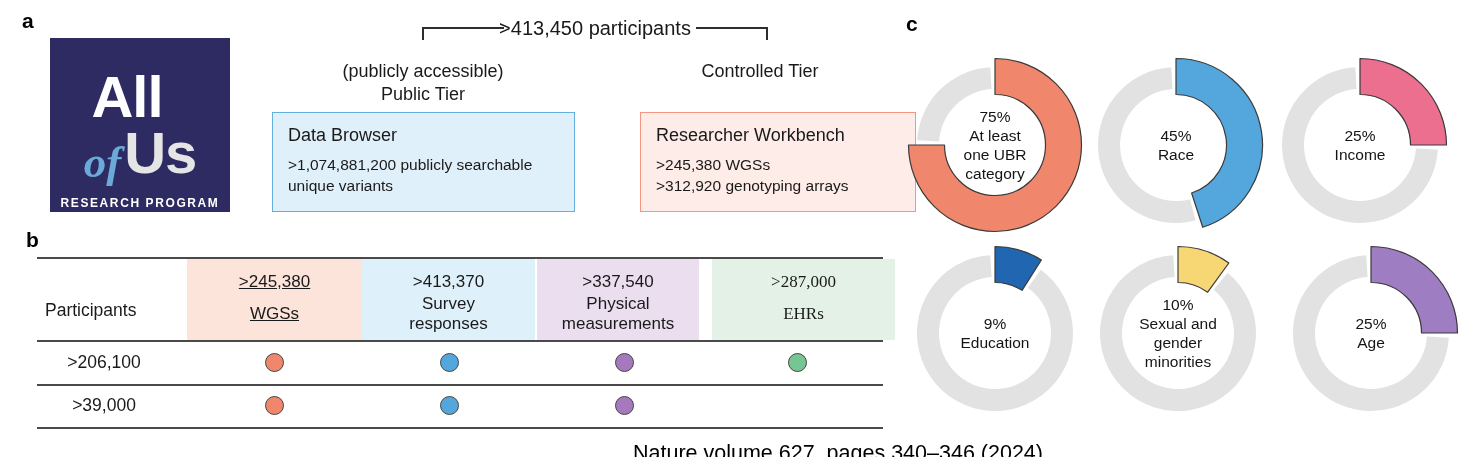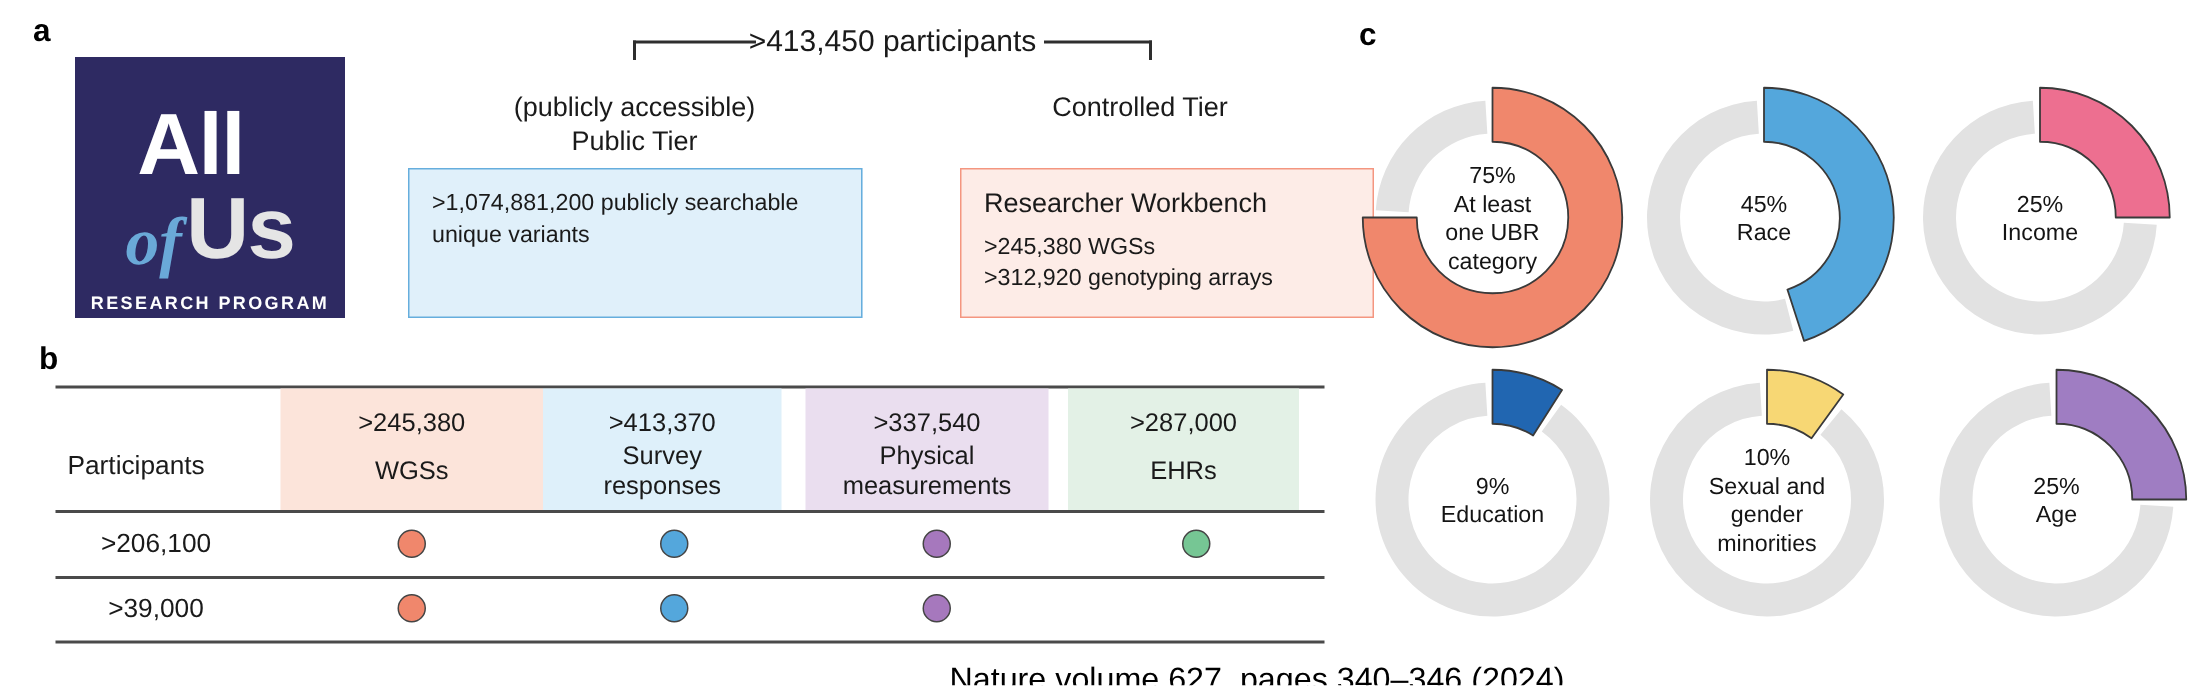--- a/index.html
+++ b/index.html
@@ -63,57 +63,58 @@
 
   <div class="tier-head" style="left:313px">
     <div>(publicly accessible)</div>
     <div>Public Tier</div>
   </div>
   <div class="tier-head" style="left:650px">
     <div>Controlled Tier</div>
   </div>
 
   <div class="tbox" style="left: 272px; width: 303px; background: rgb(224, 240, 250); border-color: rgb(102, 174, 221);">
+    <div class="tbox-title">Data Browser</div>
     <div class="tbox-line">&gt;1,074,881,200 publicly searchable</div>
     <div class="tbox-line">unique variants</div>
   </div>
   <div class="tbox" style="left: 640px; width: 276px; background: rgb(253, 236, 231); border-color: rgb(244, 150, 128);">
     <div class="tbox-title">Researcher Workbench</div>
     <div class="tbox-line">&gt;245,380 WGSs</div>
     <div class="tbox-line">&gt;312,920 genotyping arrays</div>
   </div>
 
   <div class="tline" style="top:257px"></div>
   <div class="tline" style="top:340px"></div>
   <div class="tline" style="top:384px"></div>
   <div class="tline" style="top:427px"></div>
 
   <div class="th-part">Participants</div>
   <div id="table-layer">
-      <div class="th-cell" style="left: 187px; width: 175px; background: rgb(252, 228, 218);">
+      <div class="th-cell" style="left: 187px; width: 175px; background: rgb(252, 228, 218); text-decoration: underline;">
         <div class="th-num">&gt;245,380</div>
         <div class="th-lab">
           <div class="">WGSs</div>
         </div>
       </div>
-      <div class="th-cell" style="left: 362px; width: 159px; background: rgb(222, 240, 250);">
+      <div class="th-cell" style="left: 362px; width: 173px; background: rgb(222, 240, 250);">
         <div class="th-num">&gt;413,370</div>
         <div class="th-lab">
           <div class="">Survey</div>
           <div class="">responses</div>
         </div>
       </div>
       <div class="th-cell" style="left: 537px; width: 162px; background: rgb(234, 222, 239);">
         <div class="th-num">&gt;337,540</div>
         <div class="th-lab">
           <div class="">Physical</div>
           <div class="">measurements</div>
         </div>
       </div>
-      <div class="th-cell" style="left: 712px; width: 154px; background: rgb(227, 241, 230);">
+      <div class="th-cell" style="left: 712px; width: 183px; background: rgb(227, 241, 230); font-family: Liberation Serif, serif;">
         <div class="th-num">&gt;287,000</div>
         <div class="th-lab">
           <div class="">EHRs</div>
         </div>
       </div>
       <div class="row-part" style="top: 351.5px;">&gt;206,100</div>
       <div class="dot" style="left: 265px; top: 353px; background: rgb(240, 135, 108);"></div>
       <div class="dot" style="left: 440px; top: 353px; background: rgb(84, 167, 220);"></div>
       <div class="dot" style="left: 615px; top: 353px; background: rgb(166, 120, 189);"></div>
       <div class="dot" style="left: 788px; top: 353px; background: rgb(118, 198, 148);"></div>

